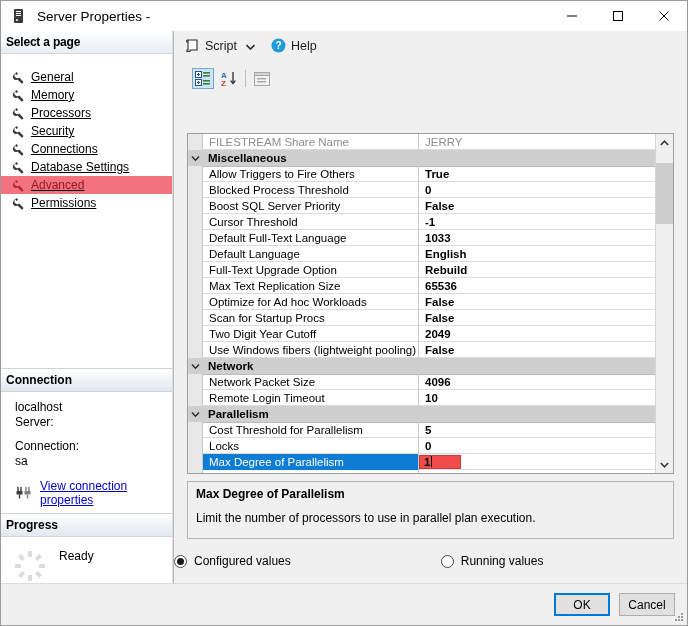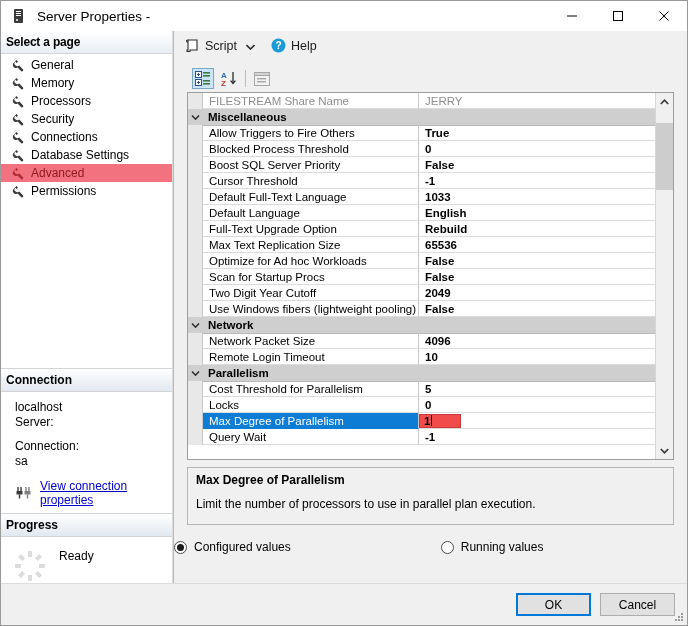--- a/index.html
+++ b/index.html
@@ -60,21 +60,21 @@
     display: flex; flex-direction: column;
     position: relative;
   }
   .pane-header {
     font-weight: bold; font-size: 12px;
     padding: 4px 0 4px 5px;
     background: linear-gradient(to bottom, #ffffff, #e8eef4);
     border-bottom: 1px solid #d4d4d4;
     letter-spacing: -0.2px;
   }
-  .page-list { padding-top: 2px; }
+  .page-list { padding-top: 14px; text-decoration: underline; }
   .page-item {
     display: flex; align-items: center;
     height: 18px; padding-left: 10px;
     font-size: 12px; color: #000;
     cursor: default;
   }
   .page-item.active { background: #f2737f; }
   .page-item.active .page-label { color: #8f1a22; }
   .wrench { width: 14px; height: 13px; margin-right: 6px; flex:0 0 14px; position: relative; }
   .page-label { white-space: nowrap; }
@@ -141,20 +141,21 @@
   .tb-sep { width: 1px; height: 17px; background: #bdbdbd; margin: 0 5px 0 3px; }
 
   
   .propgrid {
     flex: 1 1 auto; min-height: 0;
     border: 1px solid #9e9e9e;
     background: #ffffff;
     display: flex;
     overflow: hidden;
     position: relative;
+    margin-top: 41px;
   }
   .grid-rows { flex: 1 1 auto; min-width: 0; position: relative; overflow: hidden; }
   .row {
     height: 16px; display: flex; align-items: center;
     box-sizing: border-box;
     position: relative;
   }
   .row .gutter {
     width: 14px; flex: 0 0 14px; height: 100%;
     background: #e8e8e8;
@@ -257,21 +258,21 @@
   
   .footer {
     height: 41px; flex: 0 0 41px;
     background: #f0f0f0;
     border-top: 1px solid #dcdcdc;
     display: flex; align-items: center; justify-content: flex-end;
     padding-right: 12px;
     position: relative;
   }
   .btn {
-    width: 75px; height: 23px;
+    width: 56px; height: 23px;
     background: #e1e1e1;
     border: 1px solid #adadad;
     box-sizing: border-box;
     font-size: 12px;
     display: flex; align-items: center; justify-content: center;
     margin-left: 9px;
     cursor: default;
   }
   .btn.default { border: 2px solid #0078d7; background: #e1e1e1; }
   .grip { position: absolute; right: 3px; bottom: 3px; width: 10px; height: 10px; }

